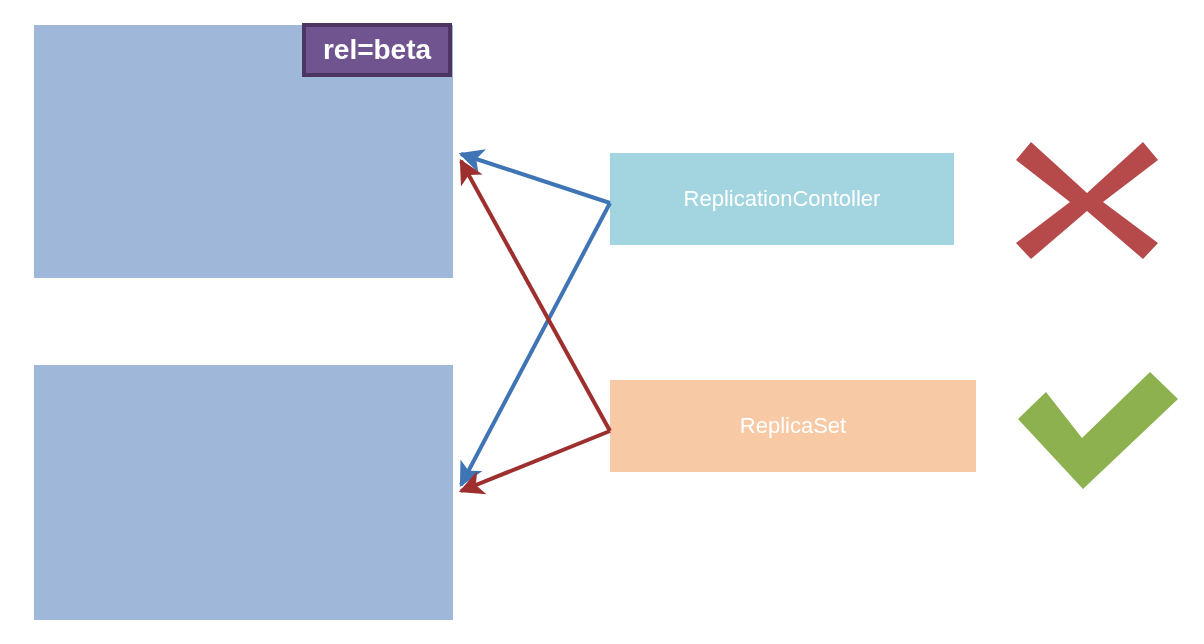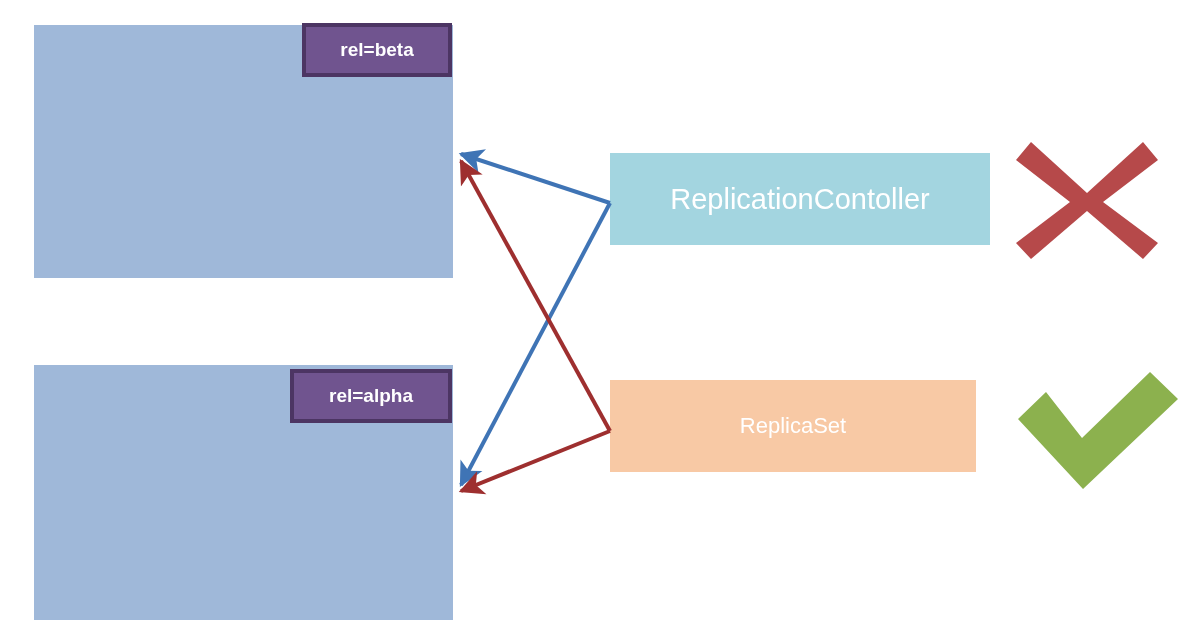--- a/index.html
+++ b/index.html
@@ -43,34 +43,34 @@
   }
   #pod1-text { top: 136px; }
   #pod2-text { top: 474px; }
 
   .tag {
     position: absolute;
     box-sizing: border-box;
     background: #70548f;
     border: 4px solid #4c3563;
     color: #ffffff;
-    font-size: 19px;
+    font-size: 28px;
     font-weight: bold;
     display: flex;
     align-items: center;
     justify-content: center;
     letter-spacing: 0px;
   }
   #tag-beta  { left: 302px; top: 23px;  width: 150px; height: 54px; }
   #tag-alpha { left: 290px; top: 369px; width: 162px; height: 54px; }
 
   #rc-box {
-    left: 610px; top: 153px; width: 380px; height: 92px;
+    left: 610px; top: 153px; width: 344px; height: 92px;
     background: #a3d5e0;
-    font-size: 29px;
+    font-size: 22px;
   }
   #rs-box {
     left: 610px; top: 380px; width: 366px; height: 92px;
     background: #f8c9a5;
     font-size: 22px;
   }
 
   #arrows-svg {
     position: absolute;
     left: 0;
@@ -91,21 +91,20 @@
 <body>
 
 <div id="canvas">
 
   <div class="node-box pod-box" id="pod1-box"></div>
   <div class="pod-label-text" id="pod1-text">Pod1</div>
   <div class="tag" id="tag-beta">rel=beta</div>
 
   <div class="node-box pod-box" id="pod2-box"></div>
   <div class="pod-label-text" id="pod2-text">Pod2</div>
-  <div class="tag" id="tag-alpha">rel=alpha</div>
 
   <div class="node-box" id="rc-box">ReplicationContoller</div>
   <div class="node-box" id="rs-box">ReplicaSet</div>
 
   <svg id="arrows-svg" viewBox="0 0 1204 644">
     <defs>
       <marker id="arrow-blue" markerWidth="7" markerHeight="7" refX="5.6" refY="3.5" orient="auto" markerUnits="strokeWidth">
         <path d="M0,0.4 L6.2,3.5 L0,6.6 L1.6,3.5 Z" fill="#3f74b5"></path>
       </marker>
       <marker id="arrow-red" markerWidth="7" markerHeight="7" refX="5.6" refY="3.5" orient="auto" markerUnits="strokeWidth">

